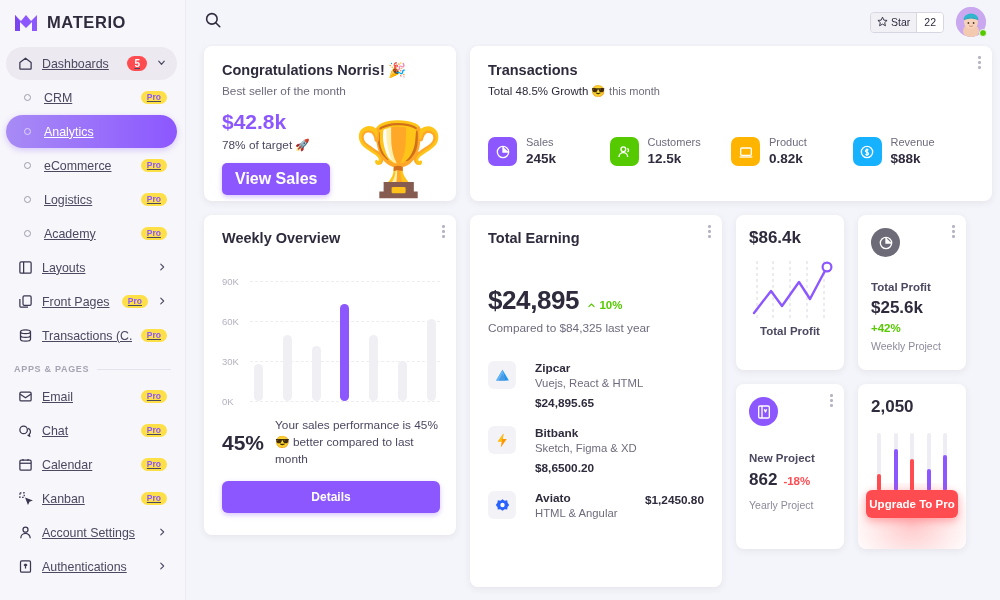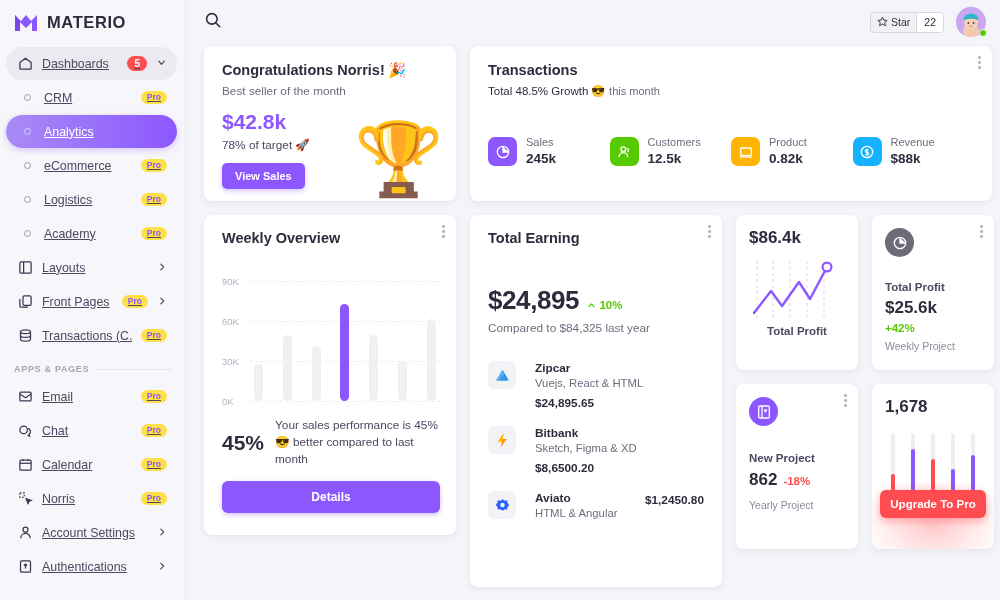--- a/index.html
+++ b/index.html
@@ -103,21 +103,21 @@
   .kebab i { width: 2.7px; height: 2.7px; border-radius: 50%; background: #b6b3c2; display: block; }
 
   
   .congrats { width: 252px; height: 155px; padding: 16px 16px 0 18px; overflow: hidden; }
   .congrats h3 { font-size: 14.5px; font-weight: 700; color: #2f2b3d; }
   .congrats .sub { font-size: 11.8px; color: #6f6b7d; margin-top: 5px; }
   .congrats .big { font-size: 21px; font-weight: 700; color: #8c57ff; margin-top: 12px; }
   .congrats .tgt { font-size: 11.8px; color: #4b4860; margin-top: 4px; }
   .btn-primary {
     display: inline-block; margin-top: 11px;
-    background: #8c57ff; color: #fff; font-size: 11px; font-weight: 600;
+    background: #8c57ff; color: #fff; font-size: 16px; font-weight: 600;
     border: none; border-radius: 5px; padding: 7px 13px; cursor: pointer;
     font-family: "Liberation Sans", sans-serif;
     box-shadow: 0 2px 5px rgba(140,87,255,.35);
   }
   .trophy { position: absolute; right: 12px; bottom: 6px; font-size: 72px; line-height: 1; }
 
   
   .transactions { width: 522px; height: 155px; padding: 16px 18px 0 18px; }
   .transactions h3 { font-size: 14.5px; font-weight: 600; color: #2f2b3d; }
   .transactions .sub { font-size: 11.5px; color: #2f2b3d; margin-top: 6px; }
@@ -158,21 +158,21 @@
   .earn-mid { flex: 1; min-width: 0; }
   .earn-name { font-size: 11.8px; font-weight: 700; color: #2f2b3d; }
   .earn-desc { font-size: 11.3px; color: #6f6b7d; margin-top: 2px; }
   .earn-amt2 { font-size: 11.8px; font-weight: 700; color: #2f2b3d; margin-top: 7px; }
   .pbar { height: 3.5px; border-radius: 2px; background: #edebf2; margin-top: 6px; width: 96px; overflow: hidden; }
   .pbar i { display: block; height: 100%; border-radius: 2px; }
   .earn-right { text-align: right; }
   .earn-right .earn-amt2 { margin-top: 2px; }
 
   
-  .mini { width: 122px; padding: 13px 13px 0 13px; }
+  .mini { width: 108px; padding: 13px 13px 0 13px; }
   .mini-h160 { height: 155px; }
   .mini-h165 { height: 165px; }
   .mini .num { font-size: 17px; font-weight: 600; color: #2f2b3d; }
   .mini .cap { font-size: 11.5px; color: #4b4860; font-weight: 600; }
   .mini .sub { font-size: 10.5px; color: #8d8a9b; }
   .circ-ic { width: 29px; height: 29px; border-radius: 50%; display: flex; align-items: center; justify-content: center; }
 
   .spark { position: relative; height: 72px; margin-top: 7px; }
   .pct-pos { color: #56ca00; font-size: 11.5px; font-weight: 700; }
   .pct-neg { color: #ff4c51; font-size: 11.5px; font-weight: 700; }
@@ -343,21 +343,21 @@
         <span class="badge-pro">Pro</span>
       </div>
 
       <div class="nav-item">
         <span class="ico">
           <svg width="15" height="15" viewBox="0 0 24 24" fill="none" stroke="#3a3750" stroke-width="2">
               <path d="M3 3 h7 v7 h-7 z" stroke-dasharray="2.5 2.5"></path>
               <path d="M13 12 l8 3 -3.2 1.2 L16 20 z" fill="#3a3750"></path>
             </svg>
         </span>
-        <span class="lbl">Norris</span>
+        <span class="lbl">Kanban</span>
         <span class="badge-pro">Pro</span>
       </div>
 
       <div class="nav-item">
         <span class="ico">
           <svg width="15" height="15" viewBox="0 0 24 24" fill="none" stroke="#3a3750" stroke-width="2">
               <circle cx="12" cy="7.5" r="4"></circle>
               <path d="M4.5 21a7.5 7.5 0 0 1 15 0"></path>
             </svg>
         </span>
@@ -673,21 +673,21 @@
                     <i></i>
                     <i></i>
                   </div>
                 <div class="cap" style="margin-top:24px">Total Profit</div>
                 <div class="num" style="margin-top:5px">$25.6k</div>
                 <div class="pct-pos" style="margin-top:4px">+42%</div>
                 <div class="sub" style="margin-top:6px">Weekly Project</div>
               </section>
 
               <section class="card mini mini-h165 upgrade">
-                <div class="num">1,678</div>
+                <div class="num">2,050</div>
                 <div class="up-bars">
                   <span class="up-bar" style="height:58px">
                       <i style="height:30%;background:#ff4c51"></i>
                     </span>
                   <span class="up-bar" style="height:58px">
                       <i style="height:72%;background:#8c57ff"></i>
                     </span>
                   <span class="up-bar" style="height:58px">
                       <i style="height:55%;background:#ff4c51"></i>
                     </span>

